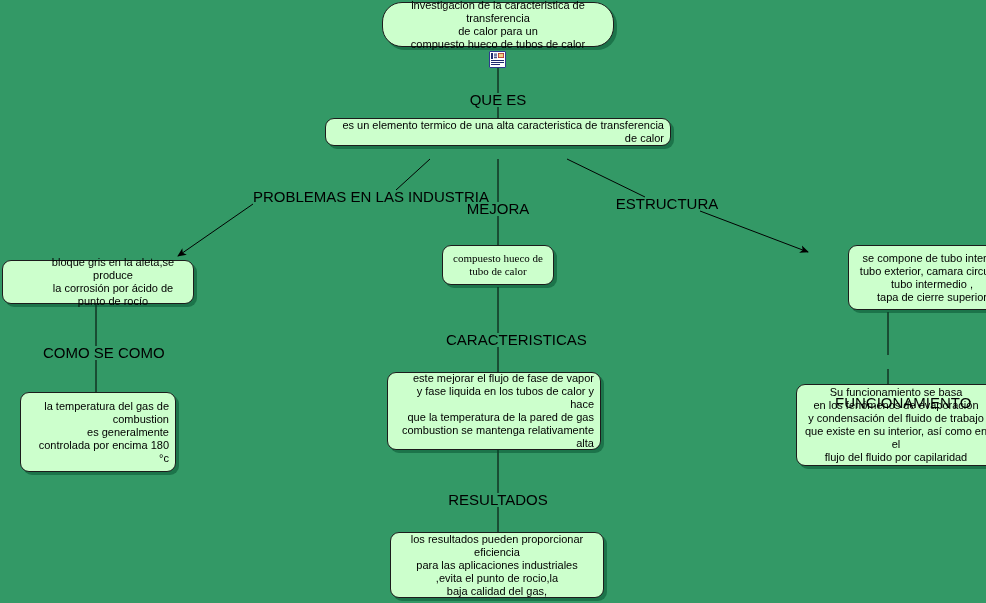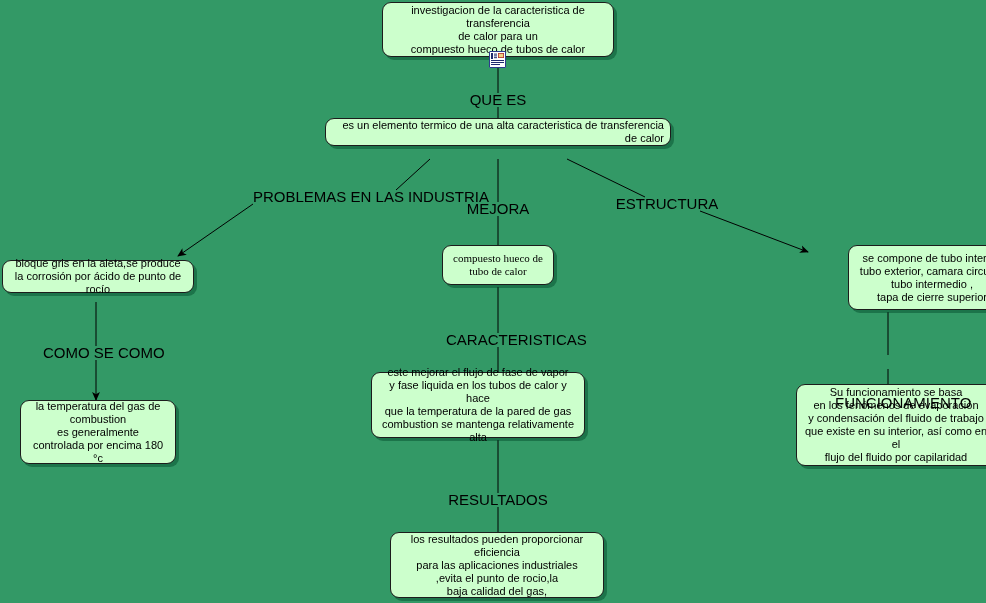--- a/index.html
+++ b/index.html
@@ -103,43 +103,43 @@
 
     <line x1="888" y1="312" x2="888" y2="355" stroke="#000000" stroke-width="1"></line>
 
     <line x1="888" y1="369" x2="888" y2="402" stroke="#000000" stroke-width="1"></line>
 
     <line x1="498" y1="440" x2="498" y2="493" stroke="#000000" stroke-width="1"></line>
 
     <line x1="498" y1="507" x2="498" y2="532" stroke="#000000" stroke-width="1"></line>
   </svg>
 
-  <div class="node" style="left:382px; top:2px; width:232px; height:55px;">investigacion de la caracteristica de transferencia
+  <div class="node" style="left:382px; top:2px; width:232px; height:45px;border-radius:20px;">investigacion de la caracteristica de transferencia
 de calor para un
 compuesto hueco de tubos de calor</div>
 
   <div class="node" style="left:325px; top:118px; width:346px; height:28px;text-align:right;">es un elemento termico de una alta caracteristica de transferencia de calor</div>
 
-  <div class="node" style="left:2px; top:260px; width:192px; height:33px;">bloque gris en la aleta,se produce
+  <div class="node" style="left:2px; top:260px; width:192px; height:44px;padding-left:36px;">bloque gris en la aleta,se produce
 la corrosión por ácido de punto de rocío</div>
 
   <div class="node" style="left:442px; top:245px; width:112px; height:40px;font-family:Liberation Serif, serif;">compuesto hueco de
 tubo de calor</div>
 
   <div class="node" style="left:848px; top:245px; width:168px; height:65px;text-align:center;">se compone de tubo interior,
 tubo exterior, camara circular,
 tubo intermedio ,
 tapa de cierre superior</div>
 
-  <div class="node" style="left:20px; top:400px; width:156px; height:64px;">la temperatura del gas de
+  <div class="node" style="left:20px; top:392px; width:156px; height:80px;text-align:right;">la temperatura del gas de
 combustion
 es generalmente
 controlada por encima 180 °c</div>
 
-  <div class="node" style="left:371px; top:372px; width:214px; height:66px;">este mejorar  el flujo de fase de   vapor
+  <div class="node" style="left:387px; top:372px; width:214px; height:78px;text-align:right;">este mejorar  el flujo de fase de   vapor
 y fase  liquida en los tubos de calor  y hace
 que  la temperatura de la pared de gas
 combustion  se mantenga relativamente alta</div>
 
   <div class="node" style="left:796px; top:384px; width:200px; height:82px;">Su funcionamiento se basa
 en los fenómenos de evaporación
 y condensación  del fluido de trabajo
 que existe en su interior, así como en el
 flujo del fluido por  capilaridad</div>
 

